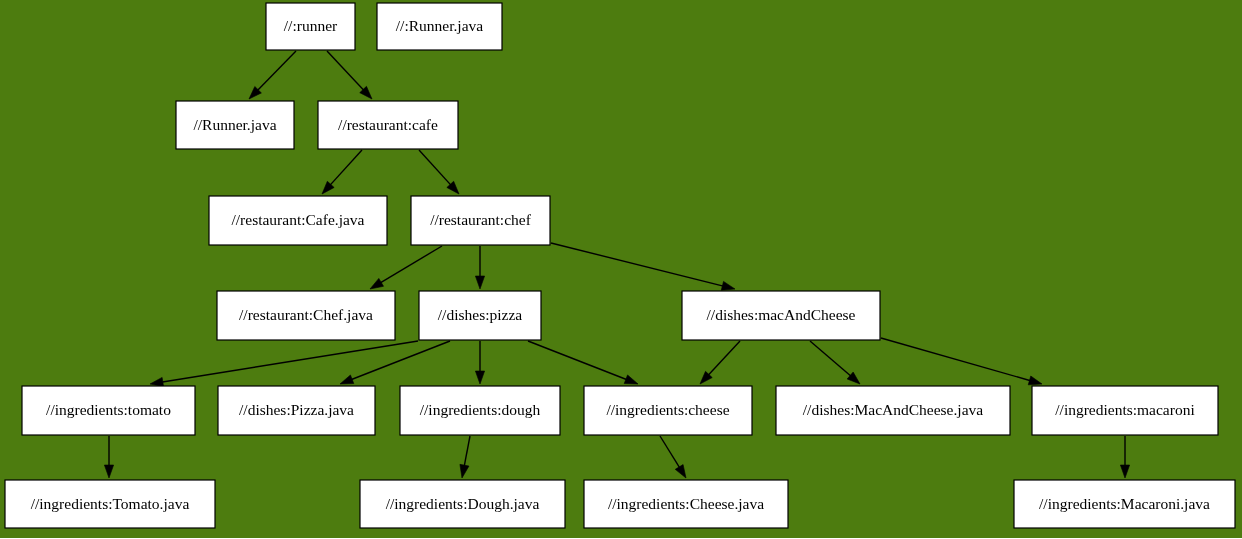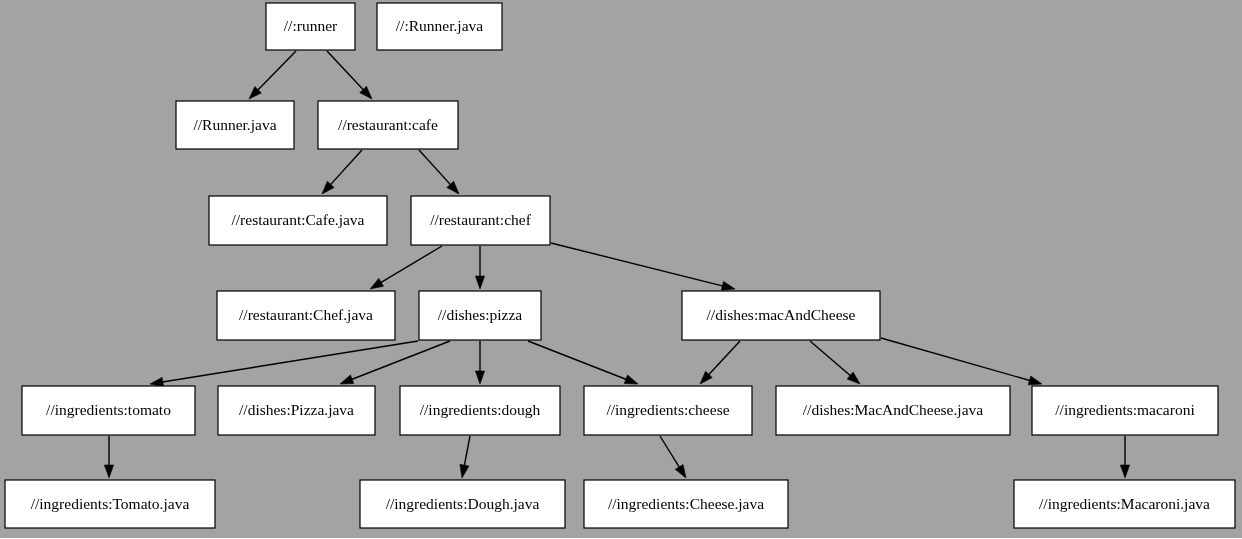--- a/index.html
+++ b/index.html
@@ -4,21 +4,21 @@
 <style>
   html, body {
     margin: 0;
     padding: 0;
     background: #ffffff;
   }
   #graph-root {
     position: relative;
     width: 1242px;
     height: 538px;
-    background: #a3a3a3;
+    background: #4d7c0f;
     overflow: hidden;
     font-family: "Liberation Serif", "DejaVu Serif", serif;
   }
   svg.graph-canvas {
     position: absolute;
     top: 0; left: 0;
     width: 1242px;
     height: 539px;
     display: block;
   }

